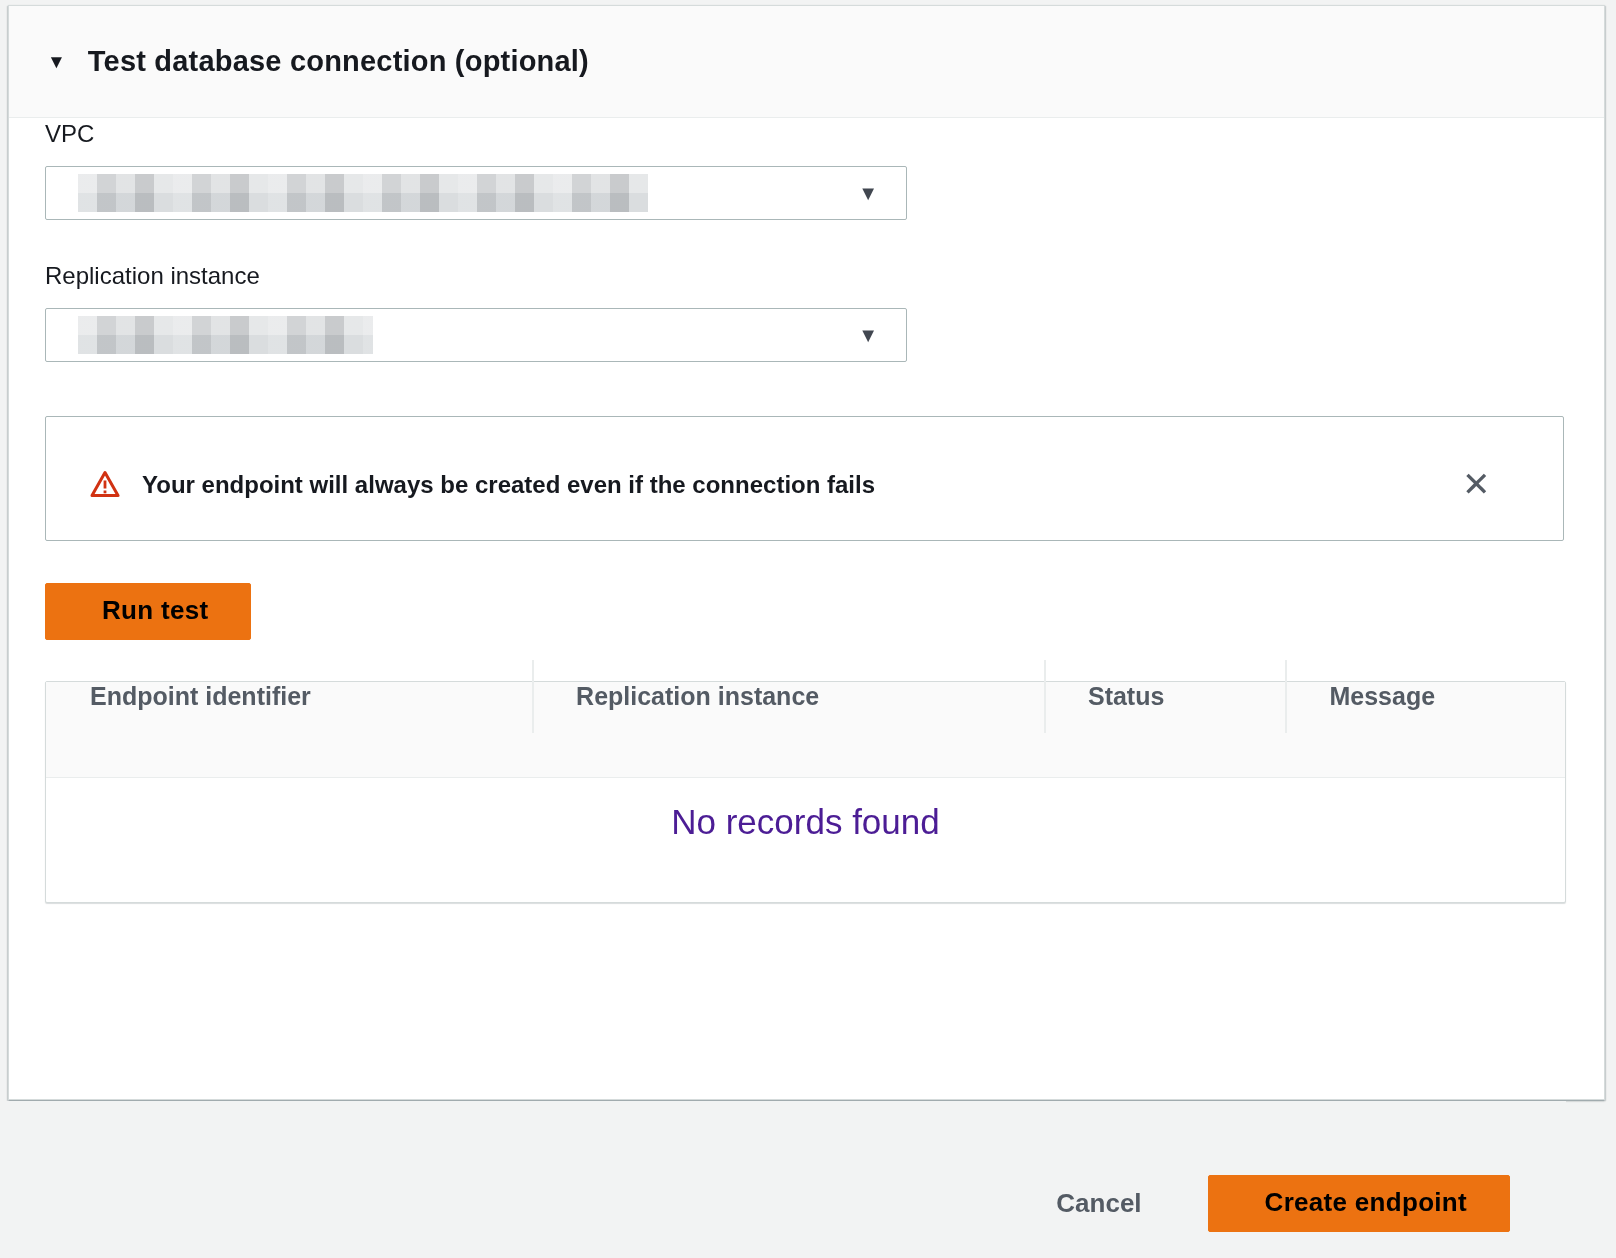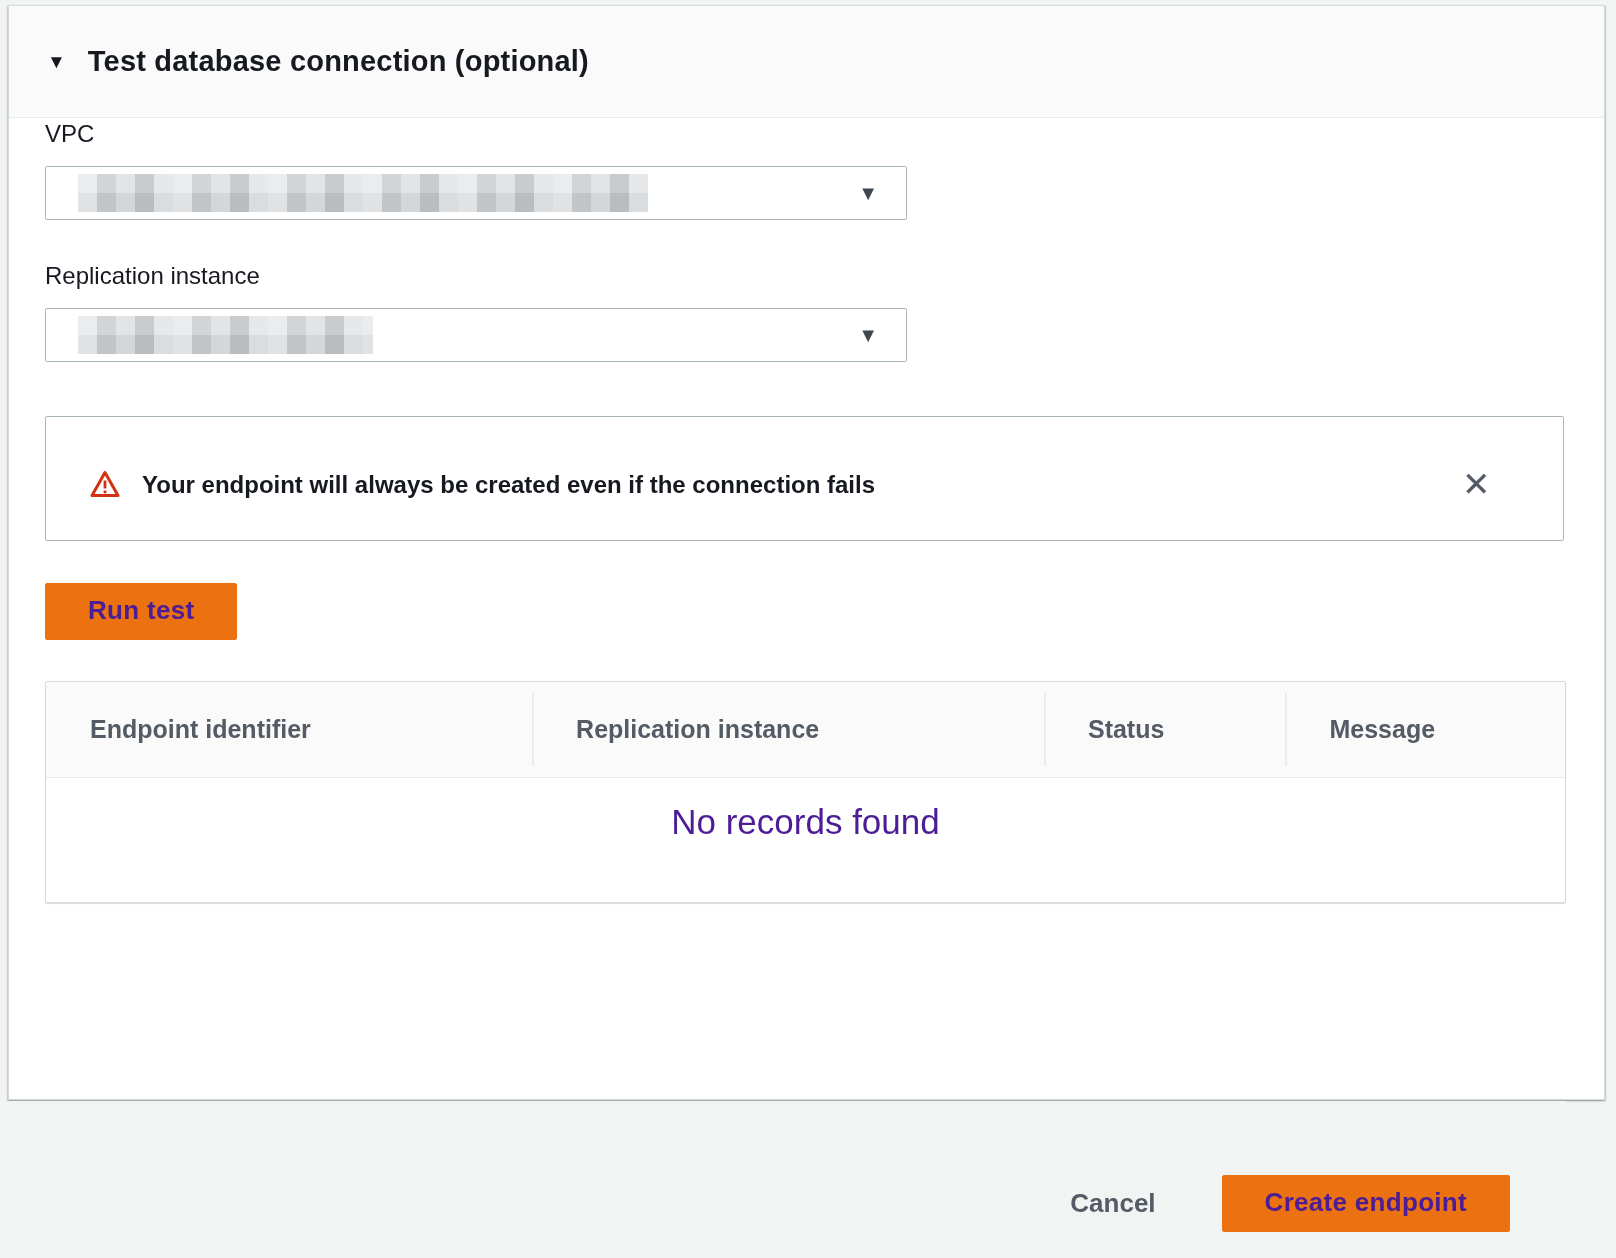--- a/index.html
+++ b/index.html
@@ -80,44 +80,44 @@
     background:none; border:none; cursor:pointer;
     font-family:"Liberation Sans", sans-serif;
   }
 
   
   .btn-primary {
     display:inline-block;
     background:#ec7211;
     border:1px solid #ec7211;
     border-radius:2px;
-    color:#4c1d95;
+    color:#000000;
     font-family:"Liberation Sans", sans-serif;
     font-size:26px; font-weight:bold;
-    padding:11px 42px 13px 42px;
+    padding:11px 42px 13px 56px;
     cursor:pointer;
     letter-spacing:0.3px;
   }
   .run-test { margin-top:42px; }
 
   
   .table {
     margin-top:41px;
     width:1521px;
     border:1px solid #d5dbdb;
     border-radius:2px;
     box-shadow:0 1px 1px 0 rgba(0,28,36,0.15);
     background:#ffffff;
   }
   .table-head {
     display:flex;
     background:#fafafa;
     border-bottom:1px solid #eaeded;
     height:96px;
-    align-items:center;
+    align-items:flex-start;
   }
   .th {
     position:relative;
     font-size:25px; font-weight:bold; color:#545b64;
     padding-left:44px;
   }
   .th + .th::before {
     content:"";
     position:absolute; left:0; top:-22px; bottom:-22px; width:2px;
     background:#eaeded;

